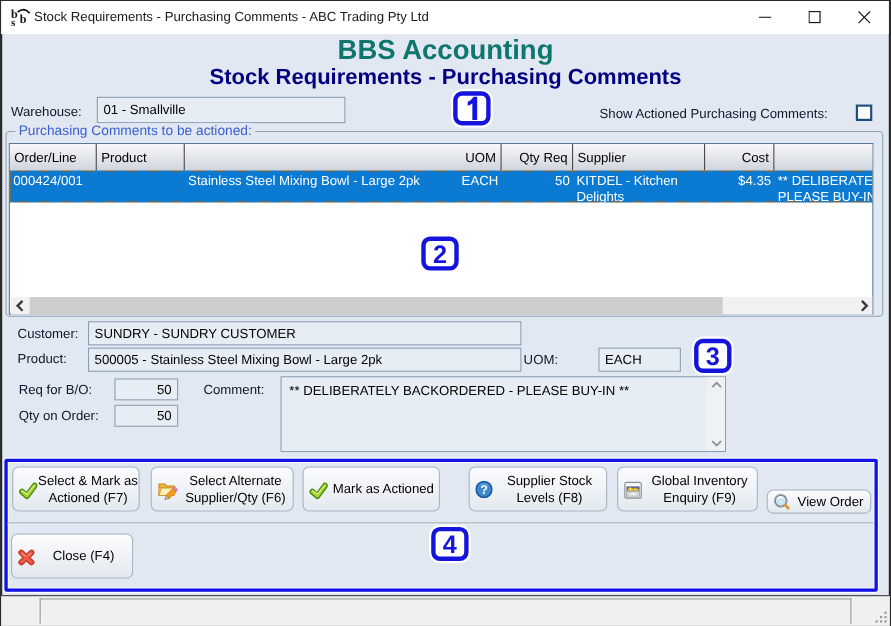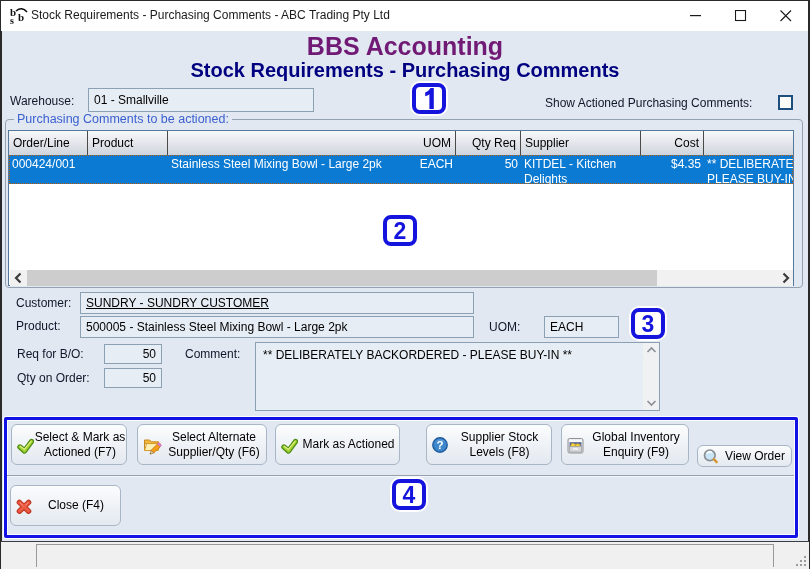--- a/index.html
+++ b/index.html
@@ -5,21 +5,21 @@
   html,body{margin:0;padding:0;}
   body{width:810px;height:569px;position:relative;overflow:hidden;
        font-family:"Liberation Sans",sans-serif;background:#e1e8f1;}
   .abs{position:absolute;}
   
   #frame{left:0;top:0;width:810px;height:569px;box-sizing:border-box;
          border:1px solid #2a2a2a;border-left-width:2px;border-right-width:2px;border-bottom-width:2px;}
   #titlebar{left:1px;top:1px;width:807px;height:30px;background:#ffffff;}
   #title{left:31px;top:8px;font-size:12px;color:#1a1a1a;white-space:nowrap;}
   
-  #h1{left:0;top:32px;width:810px;text-align:center;font-size:25px;font-weight:bold;color:#701a75;}
+  #h1{left:0;top:32px;width:810px;text-align:center;font-size:25px;font-weight:bold;color:#0f766e;}
   #h2{left:0;top:59px;width:810px;text-align:center;font-size:20px;font-weight:bold;color:#000080;}
   
   .inp{box-sizing:border-box;background:#e7edf4;border:1px solid #8ca0b4;font-size:12px;color:#000;}
   .lbl{font-size:12px;font-weight:normal;color:#0f172a;white-space:nowrap;}
   
   #grp{left:5px;top:119px;width:798px;height:169px;box-sizing:border-box;
        border:1px solid #93a1b0;border-radius:4px;}
   #grpleg{left:14px;top:112px;font-size:12.5px;color:#3a5fd0;background:#e1e8f1;padding:0 3px;}
   
   #tbl{left:8px;top:130px;width:786px;height:156px;box-sizing:border-box;
@@ -112,24 +112,24 @@
     <svg class="abs" style="left:0;top:0;" width="17" height="16">
         <path d="M10.5 3.5 L6 8 L10.5 12.5" fill="none" stroke="#3c3c3c" stroke-width="2.2"></path>
       </svg>
     <svg class="abs" style="left:767px;top:0;" width="17" height="16">
         <path d="M6.5 3.5 L11 8 L6.5 12.5" fill="none" stroke="#3c3c3c" stroke-width="2.2"></path>
       </svg>
   </div>
 </div>
 
 <div class="abs lbl" style="left:16px;top:296px;">Customer:</div>
-<div class="abs inp" style="left:80px;top:292px;width:394px;height:22px;line-height:20px;padding-left:5px;text-decoration:underline;">SUNDRY - SUNDRY CUSTOMER</div>
+<div class="abs inp" style="left:80px;top:292px;width:394px;height:22px;line-height:20px;padding-left:5px;">SUNDRY - SUNDRY CUSTOMER</div>
 <div class="abs lbl" style="left:16px;top:319px;">Product:</div>
 <div class="abs inp" style="left:80px;top:316px;width:394px;height:22px;line-height:20px;padding-left:5px;">500005 - Stainless Steel Mixing Bowl - Large 2pk</div>
-<div class="abs lbl" style="left:489px;top:320px;">UOM:</div>
+<div class="abs lbl" style="left:476px;top:320px;">UOM:</div>
 <div class="abs inp" style="left:544px;top:316px;width:75px;height:22px;line-height:20px;padding-left:5px;">EACH</div>
 <div class="abs lbl" style="left:17px;top:347px;">Req for B/O:</div>
 <div class="abs inp" style="left:104px;top:344px;width:58px;height:20px;line-height:18px;padding-right:5px;text-align:right;">50</div>
 <div class="abs lbl" style="left:17px;top:371px;">Qty on Order:</div>
 <div class="abs inp" style="left:104px;top:368px;width:58px;height:20px;line-height:18px;padding-right:5px;text-align:right;">50</div>
 <div class="abs lbl" style="left:185px;top:347px;">Comment:</div>
 <div class="abs inp" style="left:255px;top:342px;width:405px;height:69px;"></div>
 <div class="abs" style="left:263px;top:348px;font-size:12px;">** DELIBERATELY BACKORDERED - PLEASE BUY-IN **</div>
 
 <div class="abs vsb" style="left:643px;top:343px;width:16px;height:67px;"></div>

